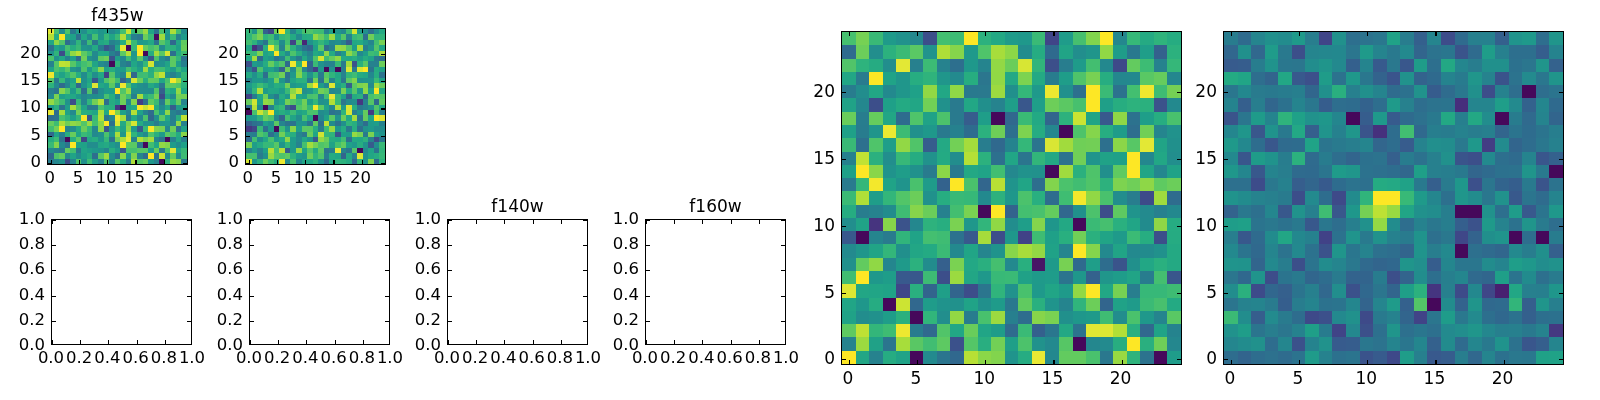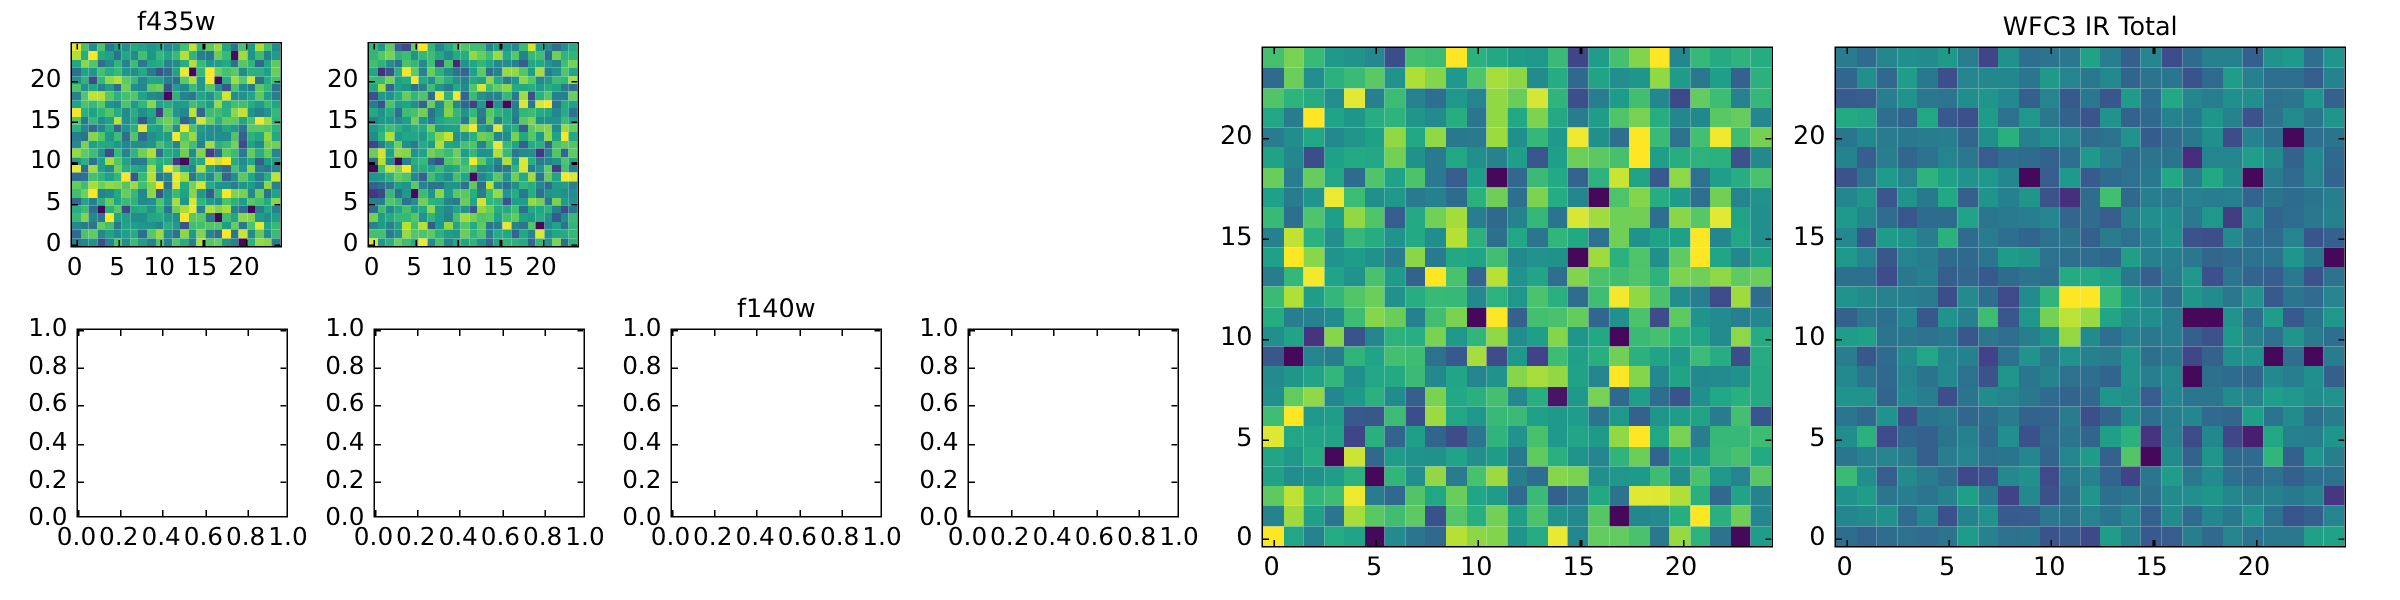--- a/index.html
+++ b/index.html
@@ -1467,20 +1467,21 @@
       <div class="xlab" style="left: 141px; top: 130px; font-size: 16.5px;">1.0</div>
       <div class="ylab" style="top: 126px; right: 147px; font-size: 16.5px;">0.0</div>
       <div class="ylab" style="top: 100.8px; right: 147px; font-size: 16.5px;">0.2</div>
       <div class="ylab" style="top: 75.6px; right: 147px; font-size: 16.5px;">0.4</div>
       <div class="ylab" style="top: 50.4px; right: 147px; font-size: 16.5px;">0.6</div>
       <div class="ylab" style="top: 25.2px; right: 147px; font-size: 16.5px;">0.8</div>
       <div class="ylab" style="top: 0px; right: 147px; font-size: 16.5px;">1.0</div>
     </div>
 
   <div class="panel" id="p5" style="left:645px;top:219px;width:141px;height:126px;">
+    <div class="panel-title">f160w</div>
     <div class="axes">
         <div class="tick x" style="left: 0px;"></div>
         <div class="tick xt" style="left: 0px;"></div>
         <div class="tick x" style="left: 28.2px;"></div>
         <div class="tick xt" style="left: 28.2px;"></div>
         <div class="tick x" style="left: 56.4px;"></div>
         <div class="tick xt" style="left: 56.4px;"></div>
         <div class="tick x" style="left: 84.6px;"></div>
         <div class="tick xt" style="left: 84.6px;"></div>
         <div class="tick x" style="left: 112.8px;"></div>
@@ -2166,21 +2167,20 @@
       <div class="xlab" style="left: 211.42px; top: 338px; font-size: 17px;">15</div>
       <div class="xlab" style="left: 279.62px; top: 338px; font-size: 17px;">20</div>
       <div class="ylab" style="top: 327.32px; right: 347px; font-size: 17px;">0</div>
       <div class="ylab" style="top: 260.52px; right: 347px; font-size: 17px;">5</div>
       <div class="ylab" style="top: 193.72px; right: 347px; font-size: 17px;">10</div>
       <div class="ylab" style="top: 126.92px; right: 347px; font-size: 17px;">15</div>
       <div class="ylab" style="top: 60.12px; right: 347px; font-size: 17px;">20</div>
     </div>
 
   <div class="panel" id="p7" style="left:1223px;top:31px;width:341px;height:334px;">
-    <div class="panel-title">WFC3 IR Total</div>
     <div class="axes">
       <div class="heat" style="grid-template-columns: repeat(25, 1fr); grid-template-rows: repeat(25, 1fr);">
           <div style="background: rgb(40, 124, 142);"></div>
           <div style="background: rgb(47, 107, 142);"></div>
           <div style="background: rgb(37, 133, 142);"></div>
           <div style="background: rgb(33, 144, 140);"></div>
           <div style="background: rgb(34, 140, 141);"></div>
           <div style="background: rgb(31, 154, 138);"></div>
           <div style="background: rgb(40, 126, 142);"></div>
           <div style="background: rgb(64, 69, 136);"></div>

